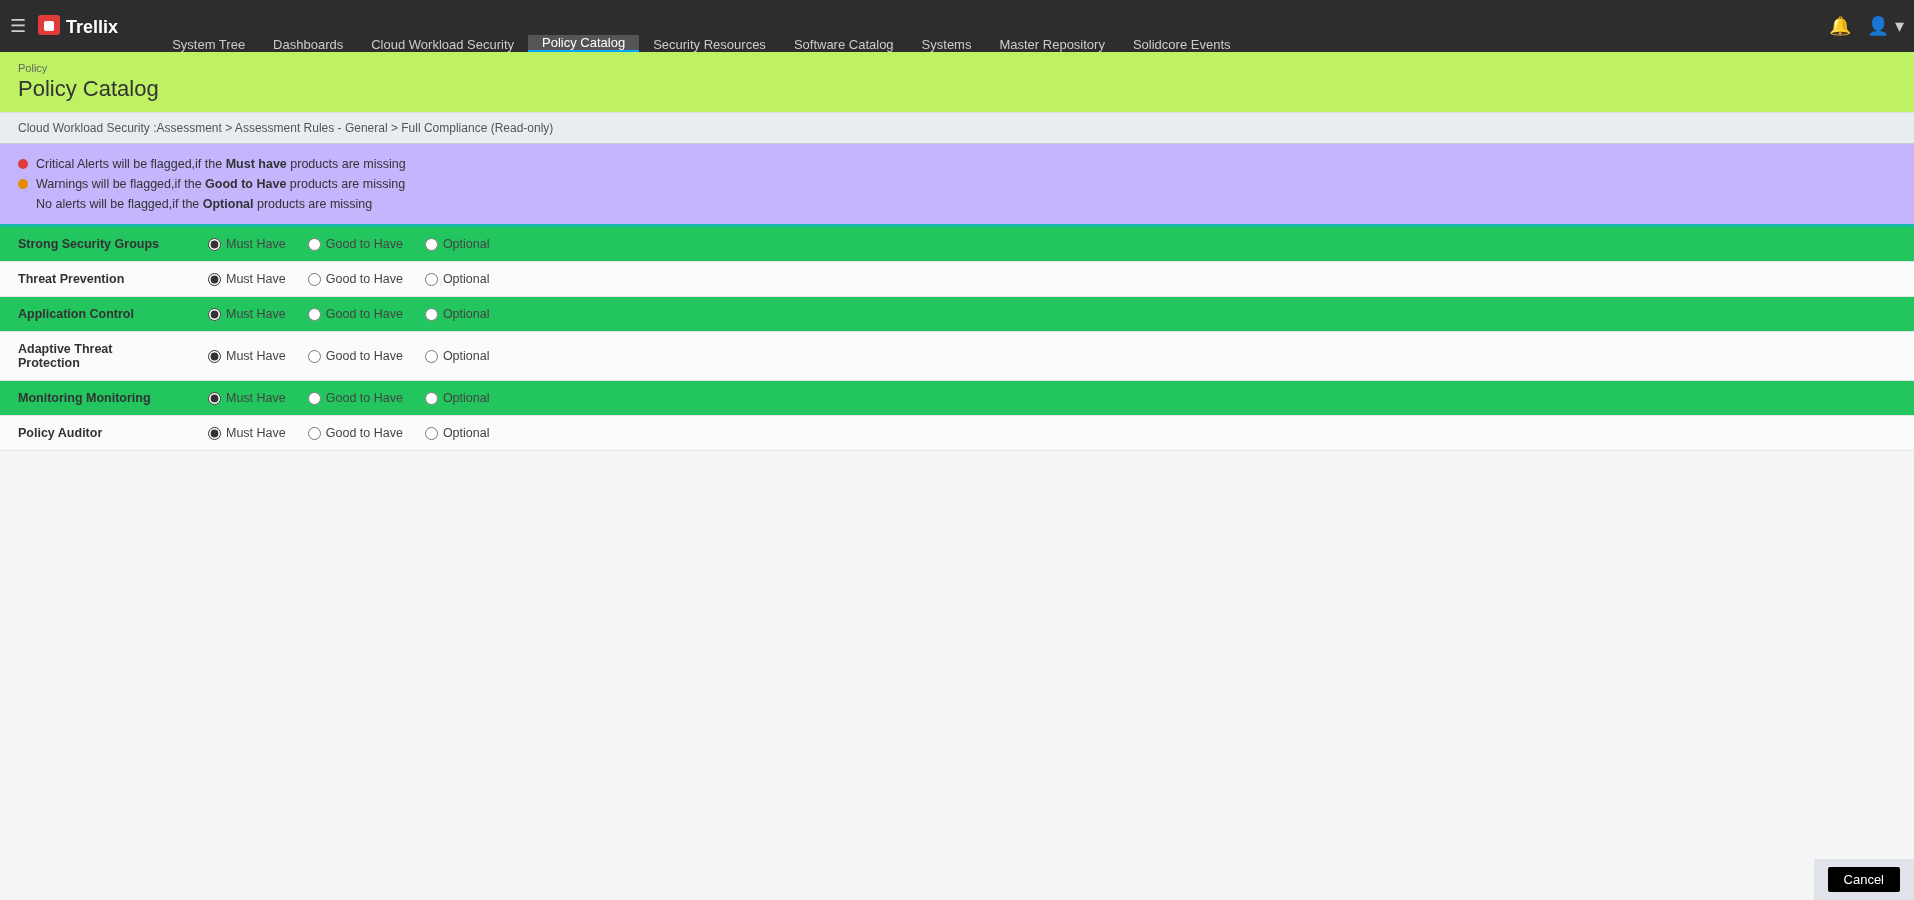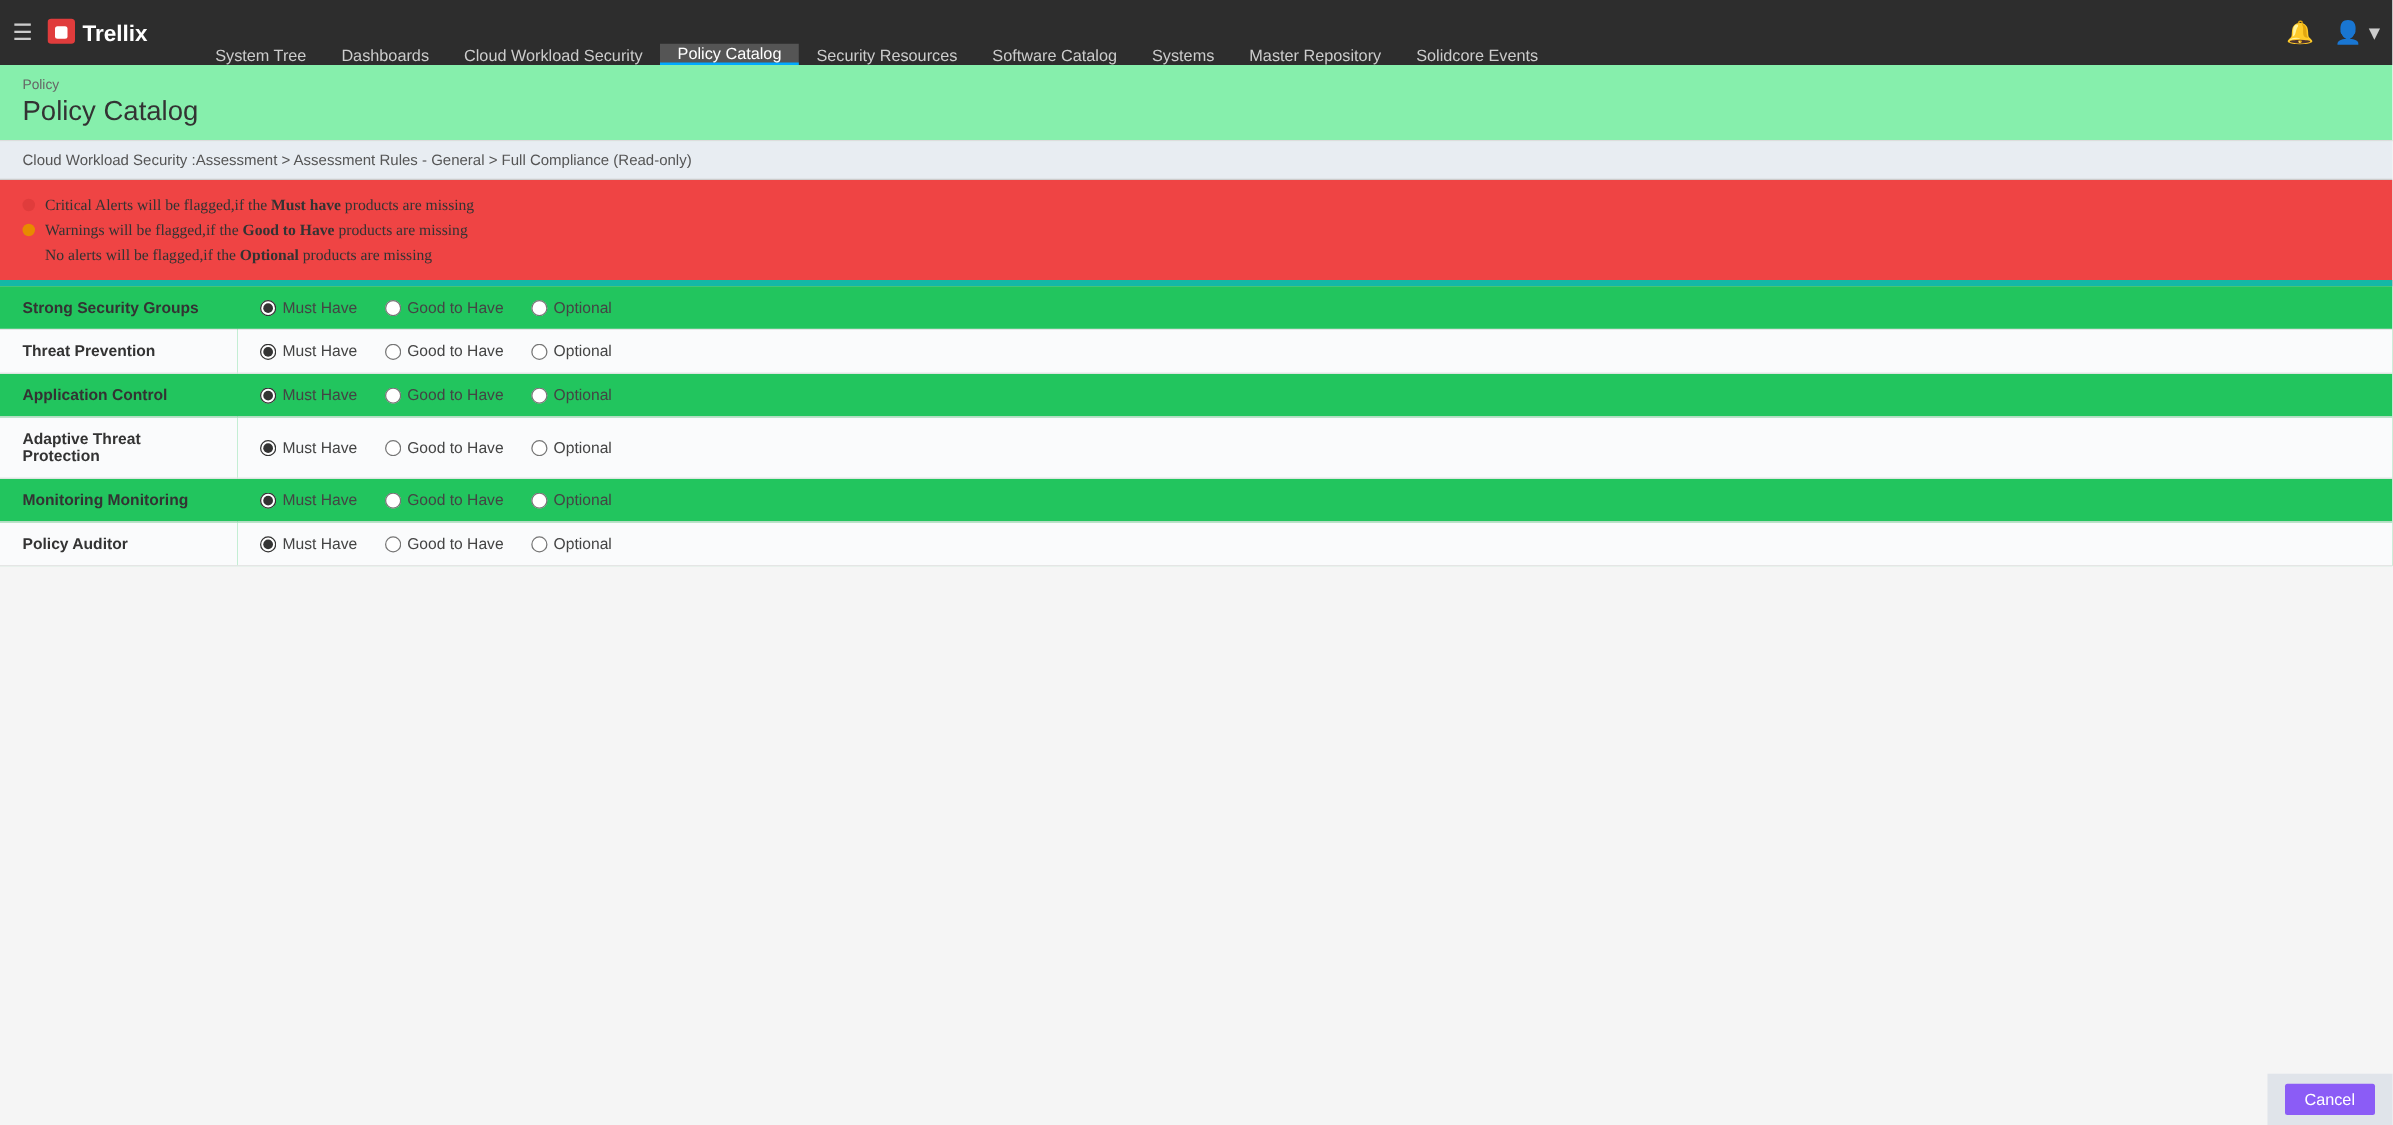--- a/index.html
+++ b/index.html
@@ -54,21 +54,21 @@
       margin-left: auto;
     }
     .topnav-icon {
       color: #ccc;
       font-size: 18px;
       cursor: pointer;
     }
 
     
     .page-header {
-      background: #86efac;
+      background: #bef264;
       padding: 10px 18px 10px 18px;
       border-bottom: 1px solid #ddd;
     }
     .page-header-sub {
       font-size: 11px;
       color: #666;
       margin-bottom: 2px;
     }
     .page-header-title {
       font-size: 22px;
@@ -80,24 +80,23 @@
     .breadcrumb-bar {
       background: #e8edf2;
       padding: 8px 18px;
       font-size: 12px;
       color: #555;
       border-bottom: 1px solid #ccc;
     }
 
     
     .notices {
-      background: #ef4444;
+      background: #c4b5fd;
       padding: 10px 18px;
-      border-bottom: 5px solid #14b8a6;
-      font-family: Liberation Serif, serif;
+      border-bottom: 3px solid #14b8a6;
     }
     .notice-row {
       display: flex;
       align-items: center;
       font-size: 12.5px;
       line-height: 1.6;
     }
     .notice-dot {
       width: 10px;
       height: 10px;
@@ -153,21 +152,21 @@
     .footer-bar {
       position: fixed;
       bottom: 0;
       right: 0;
       background: #e0e4ea;
       padding: 8px 14px;
       display: flex;
       gap: 8px;
     }
     .btn-cancel {
-      background: #8b5cf6;
+      background: #000000;
       color: #fff;
       border: none;
       padding: 5px 16px;
       font-size: 13px;
       cursor: pointer;
       border-radius: 2px;
     }
   </style>
 </head>
 <body>

